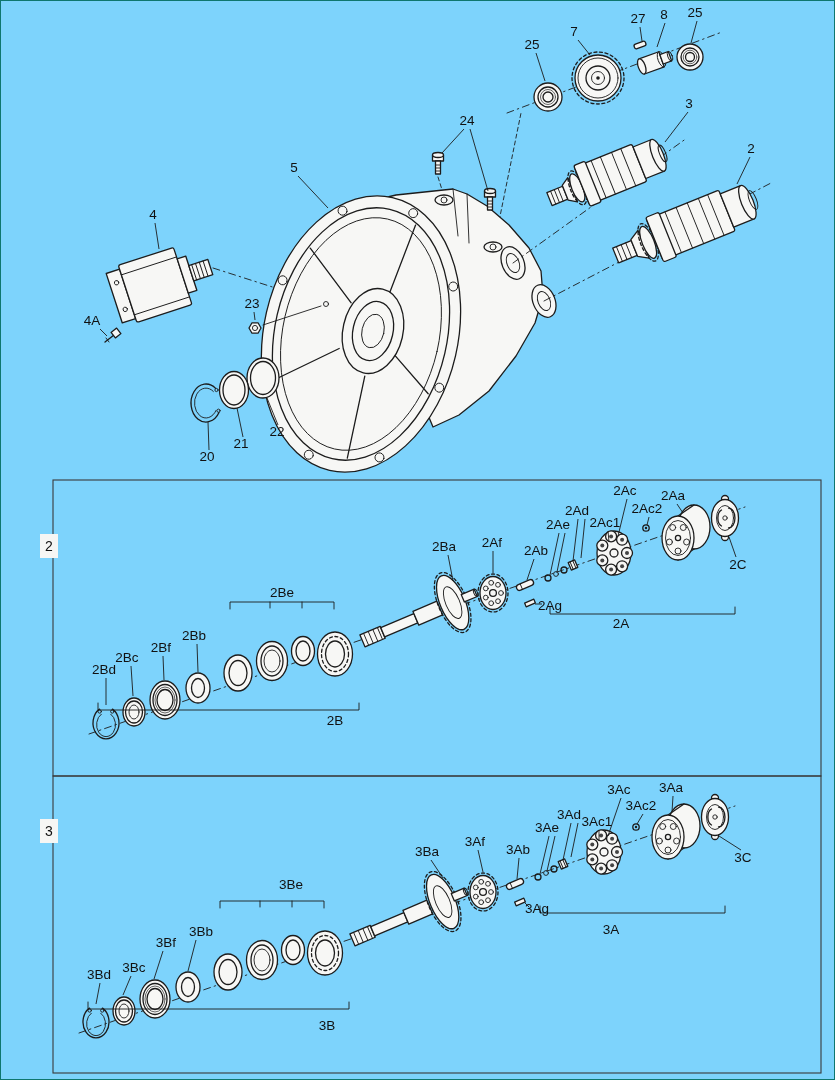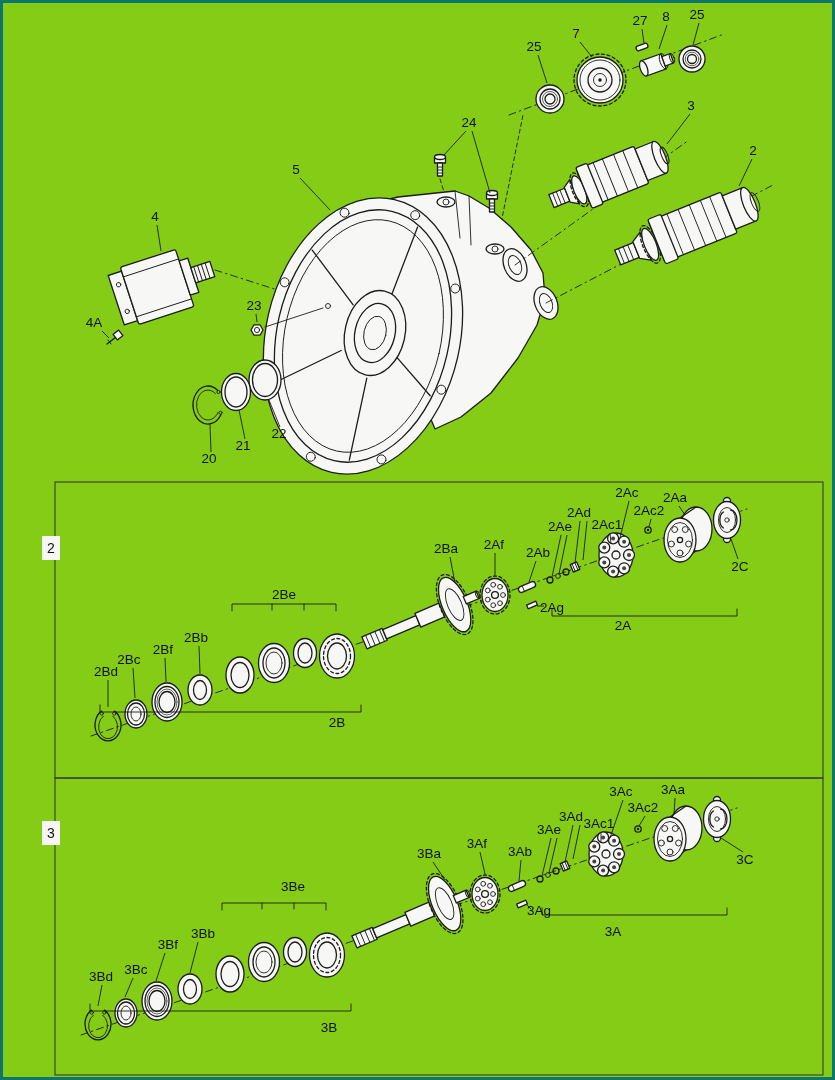--- a/index.html
+++ b/index.html
@@ -1,17 +1,17 @@
 <!DOCTYPE html>
 <html><head>
 <meta charset="utf-8">
 <style>
   html,body{margin:0;padding:0;background:#e9e9e7;}
-  .page{width:835px;height:1080px;margin:0 auto;background:#84cc16;position:relative;
-        box-sizing:border-box;border:3px solid #0f766e;overflow:hidden;}
+  .page{width:835px;height:1080px;margin:0 auto;background:#7dd3fc;position:relative;
+        box-sizing:border-box;border:1px solid #0f766e;overflow:hidden;}
   svg{display:block;}
   .ln{fill:none;stroke:#1c1c1c;stroke-width:1.3;stroke-linecap:round;stroke-linejoin:round;}
   .fl{fill:#f7f7f5;stroke:#1c1c1c;stroke-width:1.3;stroke-linejoin:round;}
   .thin{stroke-width:0.9;}
   .dash{stroke-dasharray:7 4 1.5 4;stroke-width:0.9;}
   .dot{stroke-dasharray:4 3;stroke-width:0.9;}
   .teeth{stroke-dasharray:3 2.6;}
   .dk{stroke:#555;}
   .leader{stroke:#1c1c1c;stroke-width:0.9;fill:none;}
   .plabel{font:13.5px "Liberation Sans",sans-serif;fill:#111;text-anchor:middle;}

